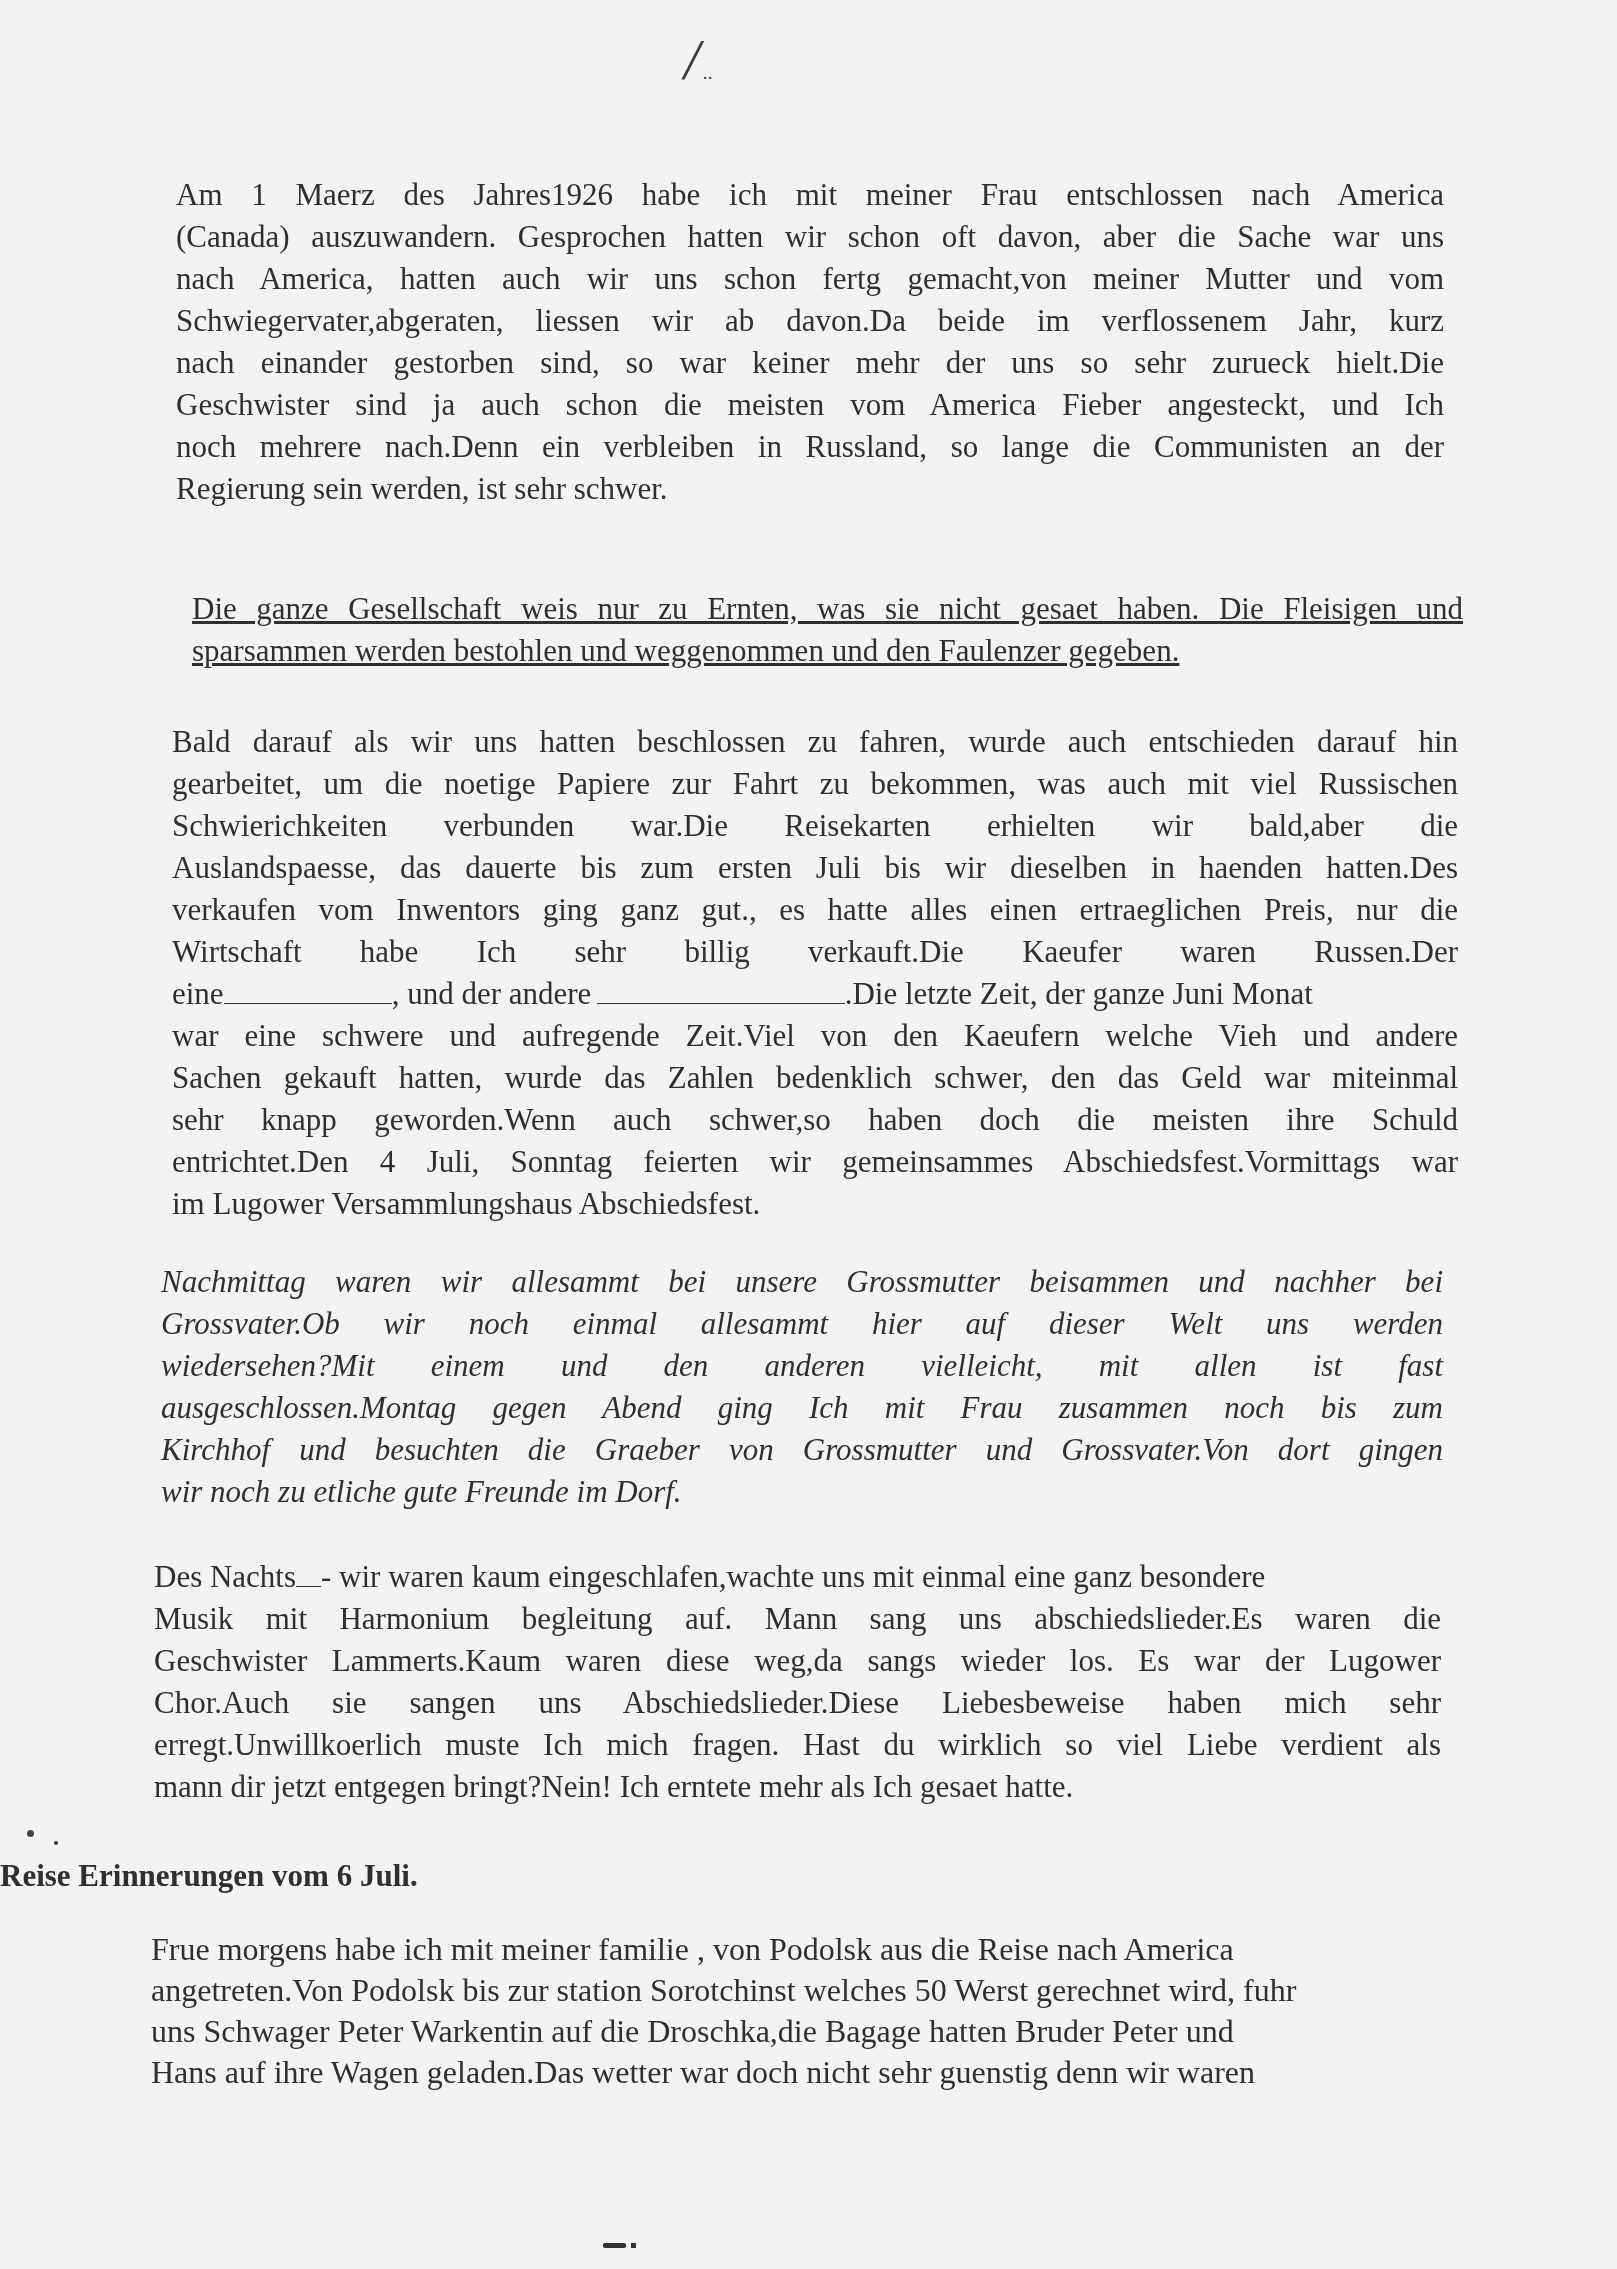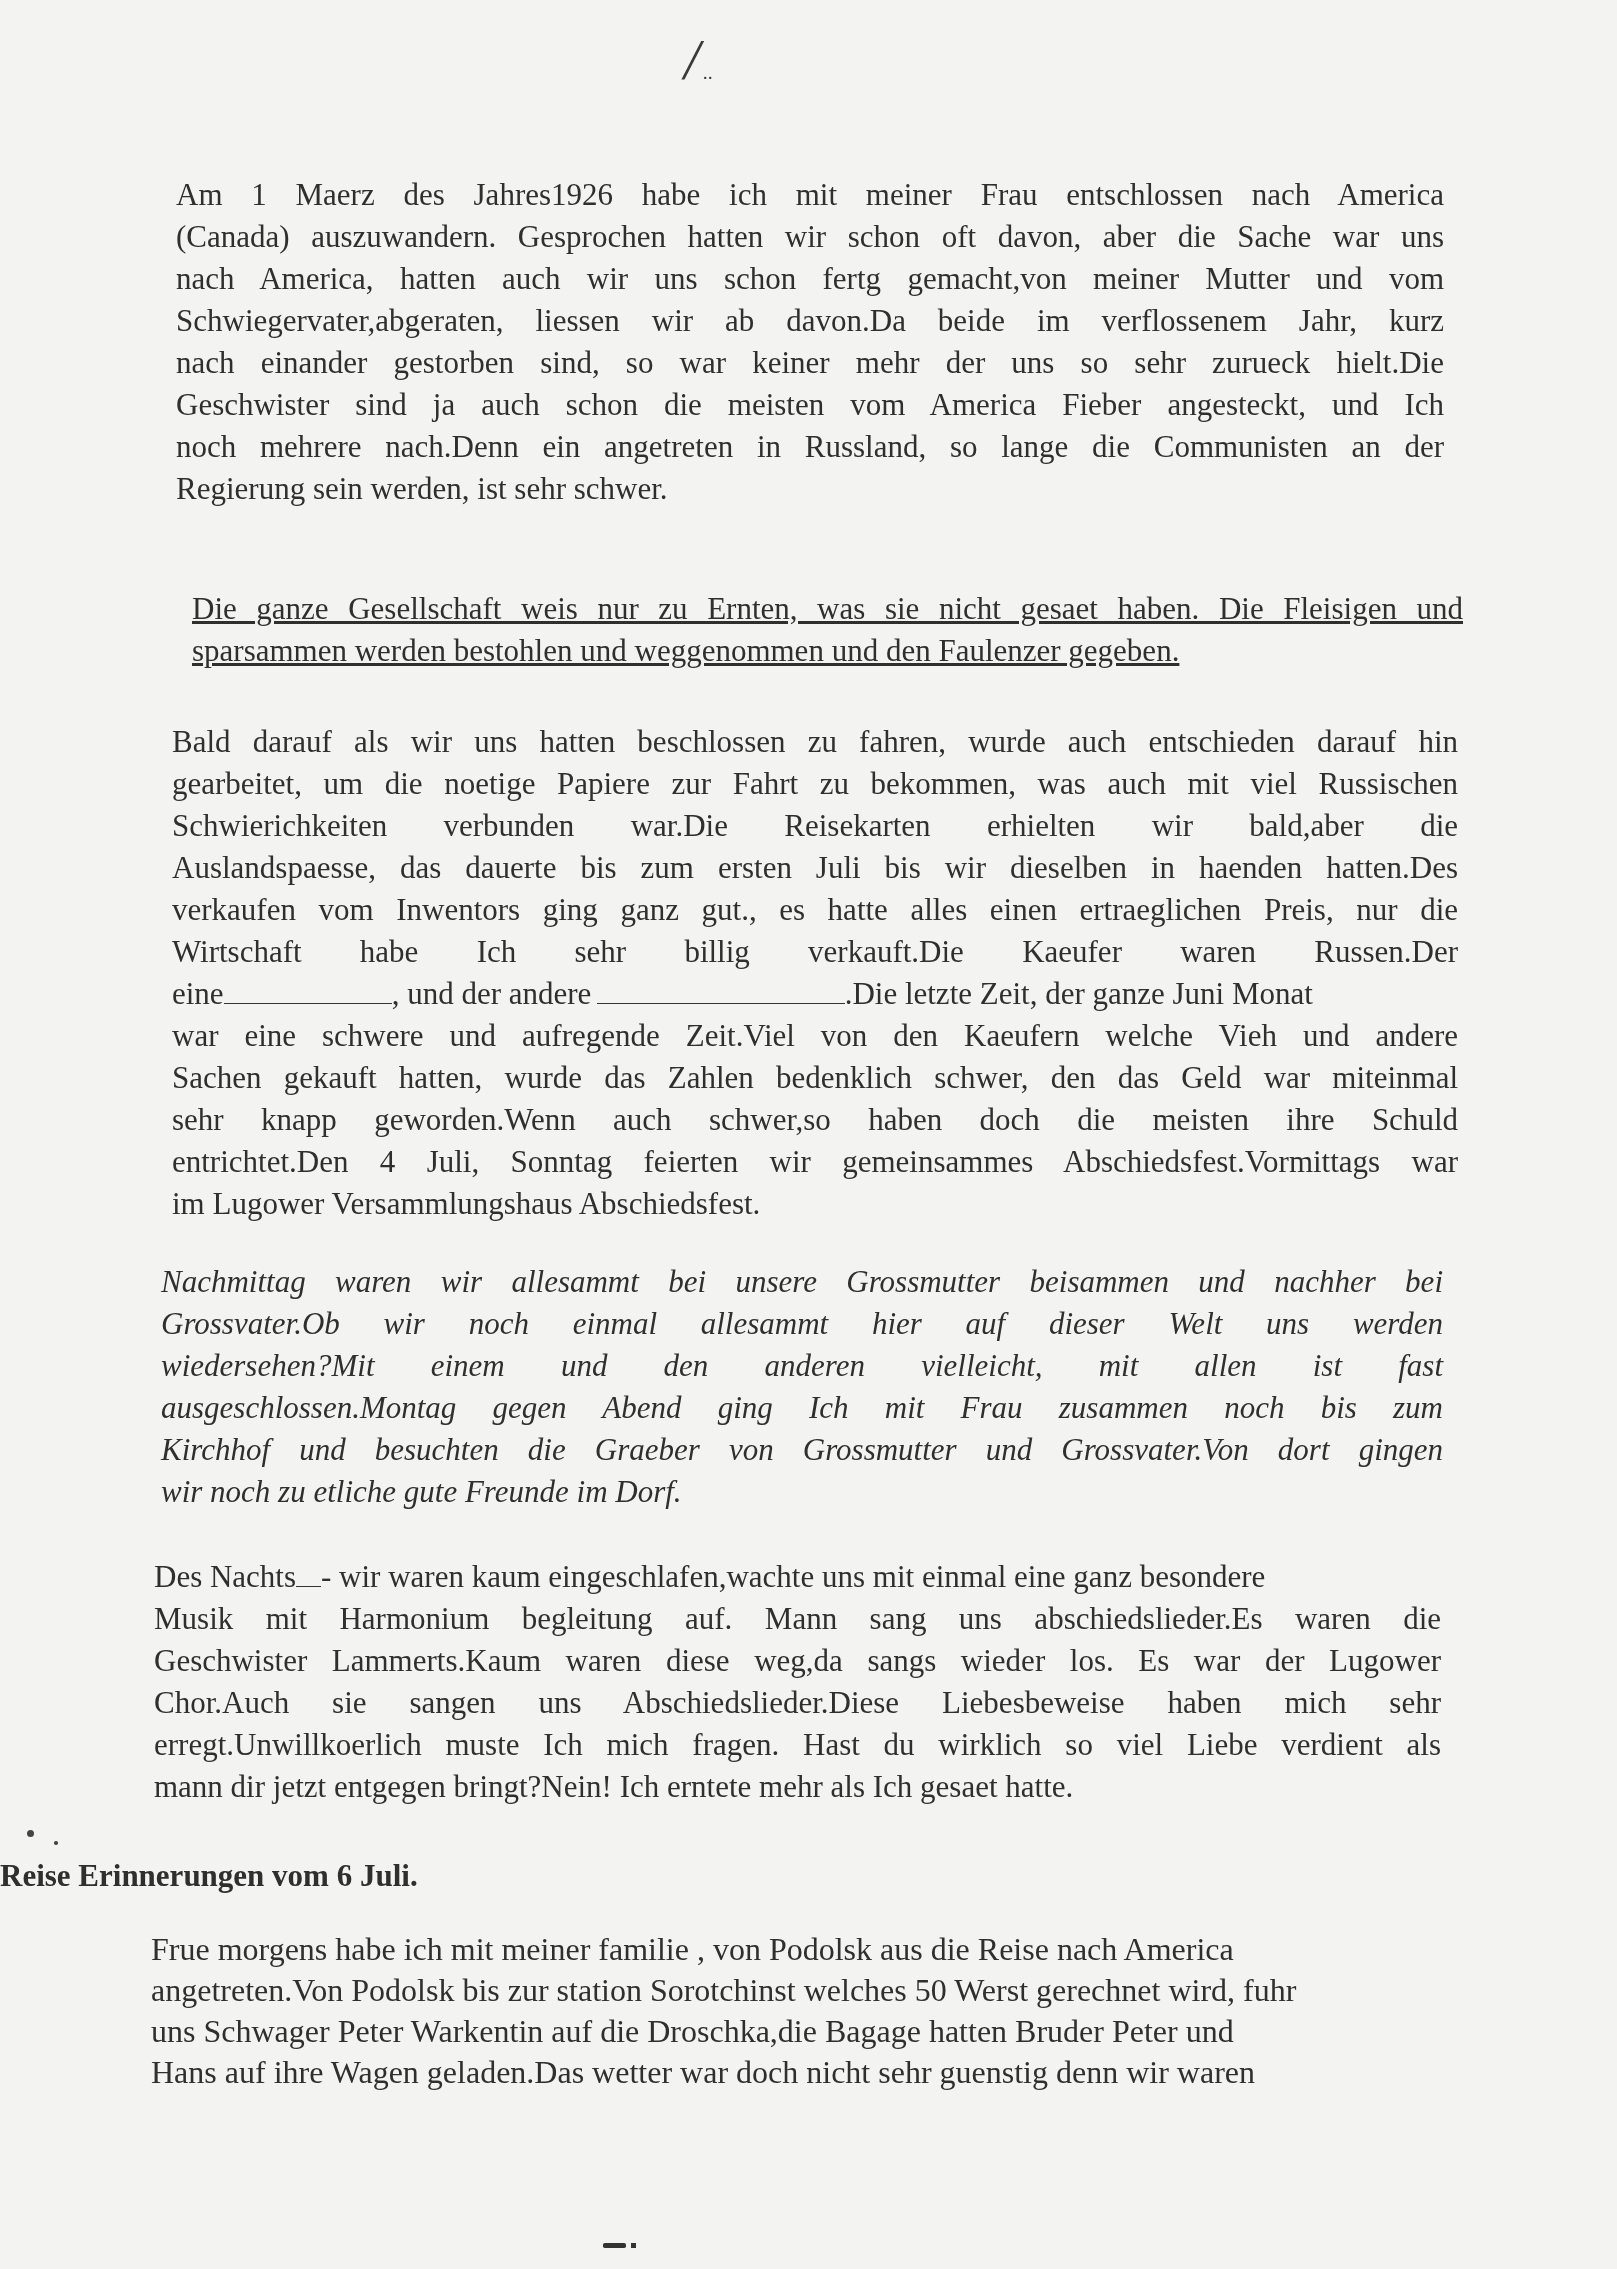--- a/index.html
+++ b/index.html
@@ -45,21 +45,21 @@
 
 <div class="page-number"><span>/</span><span class="dots">..</span></div>
 
 <div class="block p1">
   <span class="line justify">Am 1 Maerz des Jahres1926 habe ich mit meiner Frau entschlossen nach America</span>
   <span class="line justify">(Canada) auszuwandern. Gesprochen hatten wir schon oft davon, aber die Sache war uns</span>
   <span class="line justify">nach America, hatten auch wir uns schon fertg gemacht,von meiner Mutter und vom</span>
   <span class="line justify">Schwiegervater,abgeraten, liessen wir ab davon.Da beide im verflossenem Jahr, kurz</span>
   <span class="line justify">nach einander gestorben sind, so war keiner mehr der uns so sehr zurueck hielt.Die</span>
   <span class="line justify">Geschwister sind ja auch schon die meisten vom America Fieber angesteckt, und Ich</span>
-  <span class="line justify">noch mehrere nach.Denn ein angetreten in Russland, so lange die Communisten an der</span>
+  <span class="line justify">noch mehrere nach.Denn ein verbleiben in Russland, so lange die Communisten an der</span>
   <span class="line">Regierung sein werden, ist sehr schwer.</span>
 </div>
 
 <div class="block p2">
   <span class="line justify">Die ganze Gesellschaft weis nur zu Ernten, was sie nicht gesaet haben. Die Fleisigen und</span>
   <span class="line">sparsammen werden bestohlen und weggenommen und den Faulenzer gegeben.</span>
 </div>
 
 <div class="block p3">
   <span class="line justify">Bald darauf als wir uns hatten beschlossen zu fahren, wurde auch entschieden darauf hin</span>

